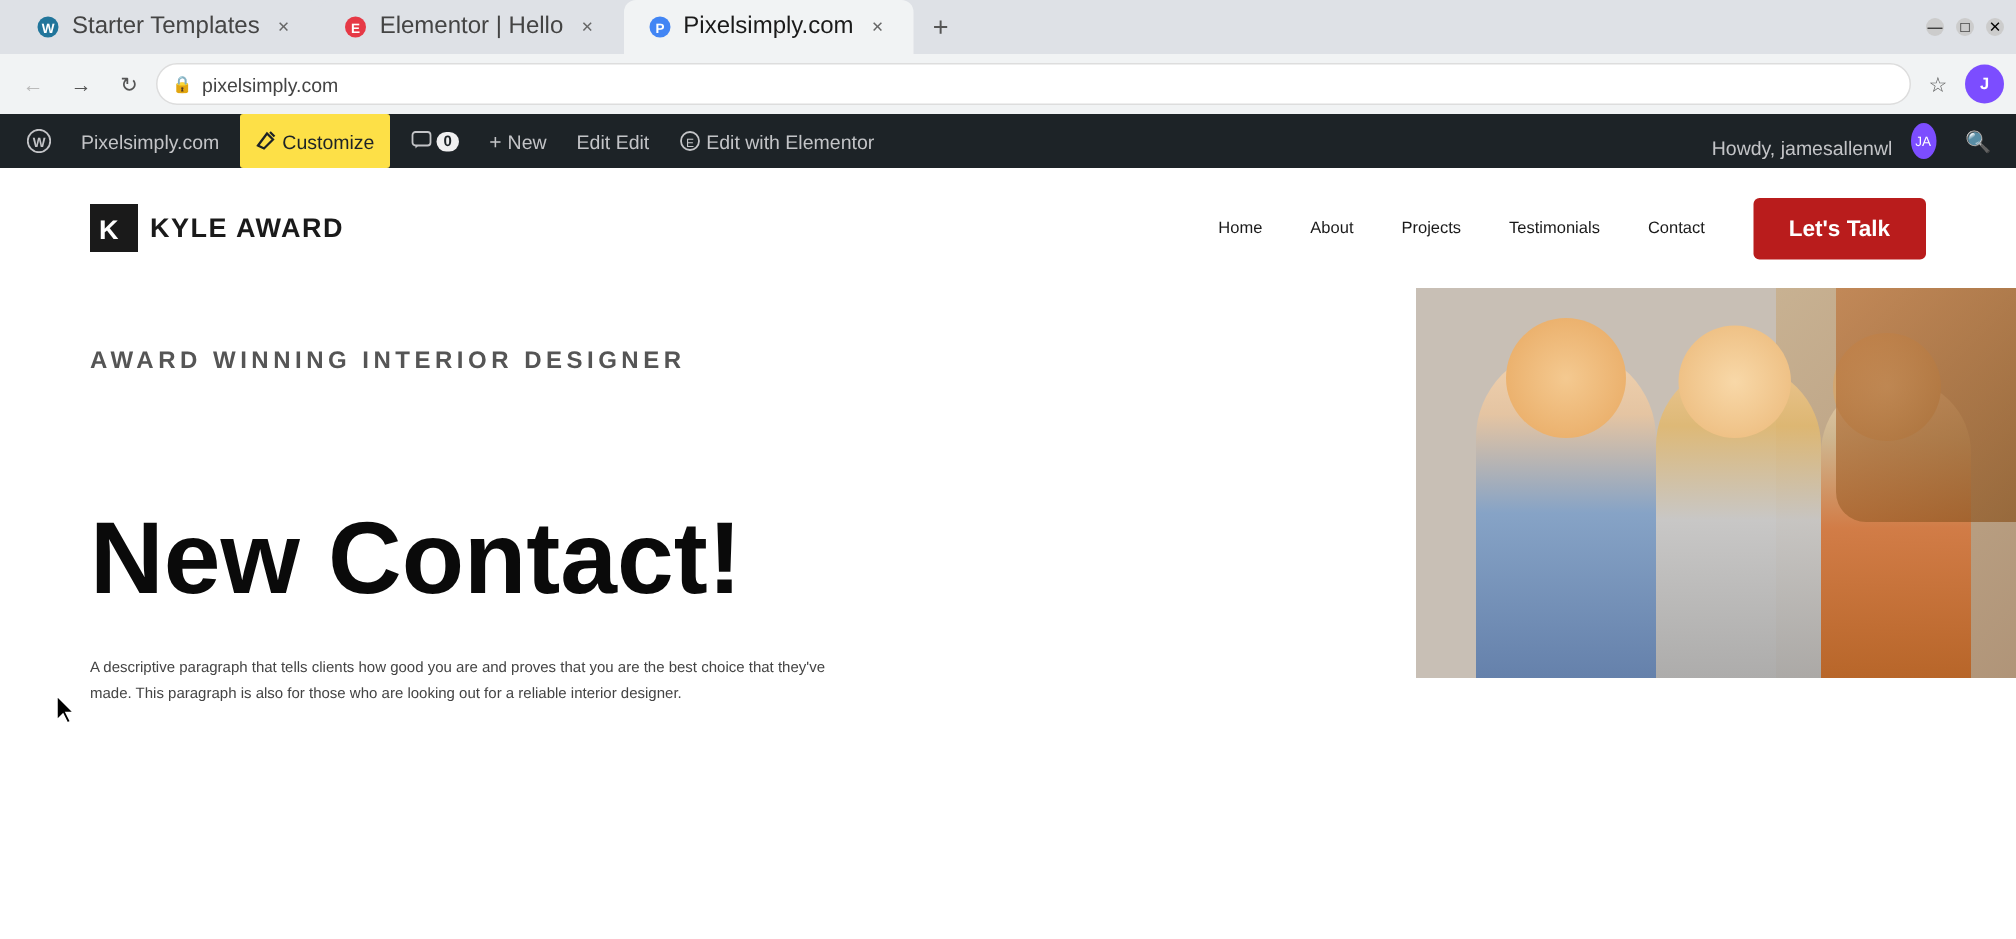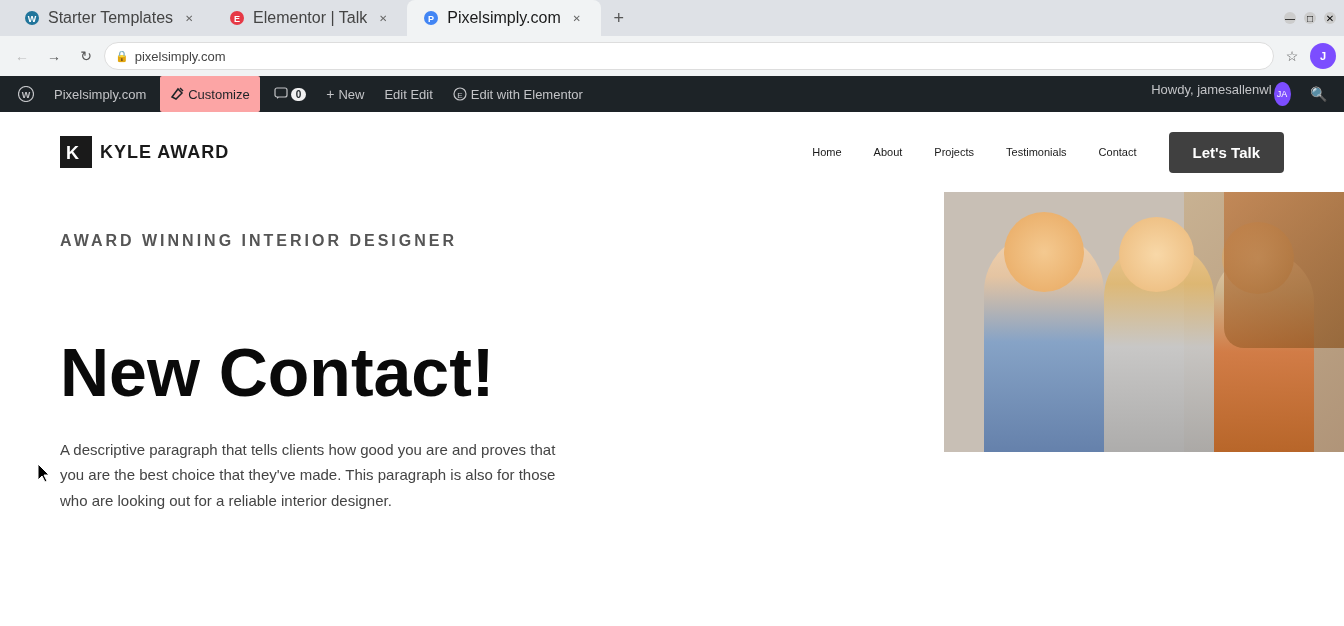--- a/index.html
+++ b/index.html
@@ -63,30 +63,30 @@
 
     
     .wp-admin-bar {
       background: #1d2327; height: 36px; display: flex; align-items: center; padding: 0 8px; gap: 0;
     }
     .wp-admin-item {
       display: flex; align-items: center; gap: 4px; padding: 0 10px; height: 36px;
       color: #c3c4c7; font-size: 13px; cursor: pointer; text-decoration: none;
       white-space: nowrap;
     }
-    .wp-admin-item.customize { background: #fca5a5; color: #1d2327; border-radius: 2px; margin: 0 4px; }
+    .wp-admin-item.customize { background: #fde047; color: #1d2327; border-radius: 2px; margin: 0 4px; }
     .comments-bubble { 
       display: flex; align-items: center; gap: 3px;
     }
     .comments-count {
       background: #f0f0f1; color: #1d2327; font-size: 10px; border-radius: 8px; 
       padding: 1px 5px; font-weight: bold;
     }
     .wp-admin-right { margin-left: auto; display: flex; align-items: center; gap: 4px; }
-    .howdy-text { color: #c3c4c7; font-size: 13px; padding: 0 8px; display: flex; align-items: flex-start; gap: 2px; }
+    .howdy-text { color: #c3c4c7; font-size: 13px; padding: 0 8px; display: flex; align-items: flex-end; gap: 12px; }
     .user-avatar { 
       width: 17px; height: 24px; border-radius: 50%; background: #7c4dff;
       display: flex; align-items: center; justify-content: center; color: #fff; font-size: 9px;
     }
     .search-icon-btn { color: #c3c4c7; font-size: 14px; padding: 0 8px; cursor: pointer; }
 
     
     .website-content { background: #fff; flex: 1; overflow: hidden; }
     
     
@@ -96,39 +96,39 @@
     .site-logo {
       display: flex; align-items: center; gap: 8px; font-size: 20px; font-weight: 800; color: #1a1a1a;
       text-decoration: none;
     }
     .nav-links { margin-left: auto; display: flex; align-items: center; gap: 32px; }
     .nav-link { 
       font-size: 11px; color: #1a1a1a; text-decoration: none; font-weight: 400;
       cursor: pointer;
     }
     .nav-cta {
-      background: #404040; color: #fff; padding: 12px 24px; border-radius: 4px;
+      background: #b91c1c; color: #fff; padding: 12px 24px; border-radius: 4px;
       font-size: 15px; font-weight: 600; cursor: pointer; white-space: nowrap;
       text-decoration: none;
     }
 
     
     .hero-section {
       display: flex; align-items: flex-start; padding: 40px 60px 0; gap: 40px; position: relative;
     }
     .hero-text { flex: 1; max-width: 55%; }
     .hero-subtitle {
       font-size: 16px; letter-spacing: 3px; color: #555; font-weight: 600; text-transform: uppercase;
       margin-bottom: 16px;
     }
     .hero-title {
       font-size: 68px; font-weight: 900; line-height: 1.05; color: #0a0a0a; margin-bottom: 28px;
     }
     .hero-description {
-      font-size: 15px; line-height: 1.7; color: #444; max-width: 520px;
+      font-size: 10px; line-height: 1.7; color: #444; max-width: 520px;
     }
     .hero-image {
       width: 420px; height: 280px; 
       position: absolute; right: 0; top: 0;
       overflow: hidden;
     }
     
     .cursor {
       position: absolute; left: 36px; top: 248px; z-index: 10;
       pointer-events: none;
@@ -148,21 +148,21 @@
       </svg>
       <span class="tab-title">Starter Templates</span>
       <span class="tab-close">✕</span>
     </div>
 
     <div class="tab" style="background:#dee1e6;">
       <svg class="tab-icon" viewBox="0 0 16 16">
         <circle cx="8" cy="8" r="7" fill="#e63946"></circle>
         <text x="8" y="12" text-anchor="middle" font-size="9" fill="white" font-weight="bold">E</text>
       </svg>
-      <span class="tab-title">Elementor | Talk</span>
+      <span class="tab-title">Elementor | Hello</span>
       <span class="tab-close">✕</span>
     </div>
 
     <div class="tab active">
       <svg class="tab-icon" viewBox="0 0 16 16">
         <circle cx="8" cy="8" r="7" fill="#4285f4"></circle>
         <text x="8" y="12" text-anchor="middle" font-size="9" fill="white" font-weight="bold">P</text>
       </svg>
       <span class="tab-title">Pixelsimply.com</span>
       <span class="tab-close">✕</span>

